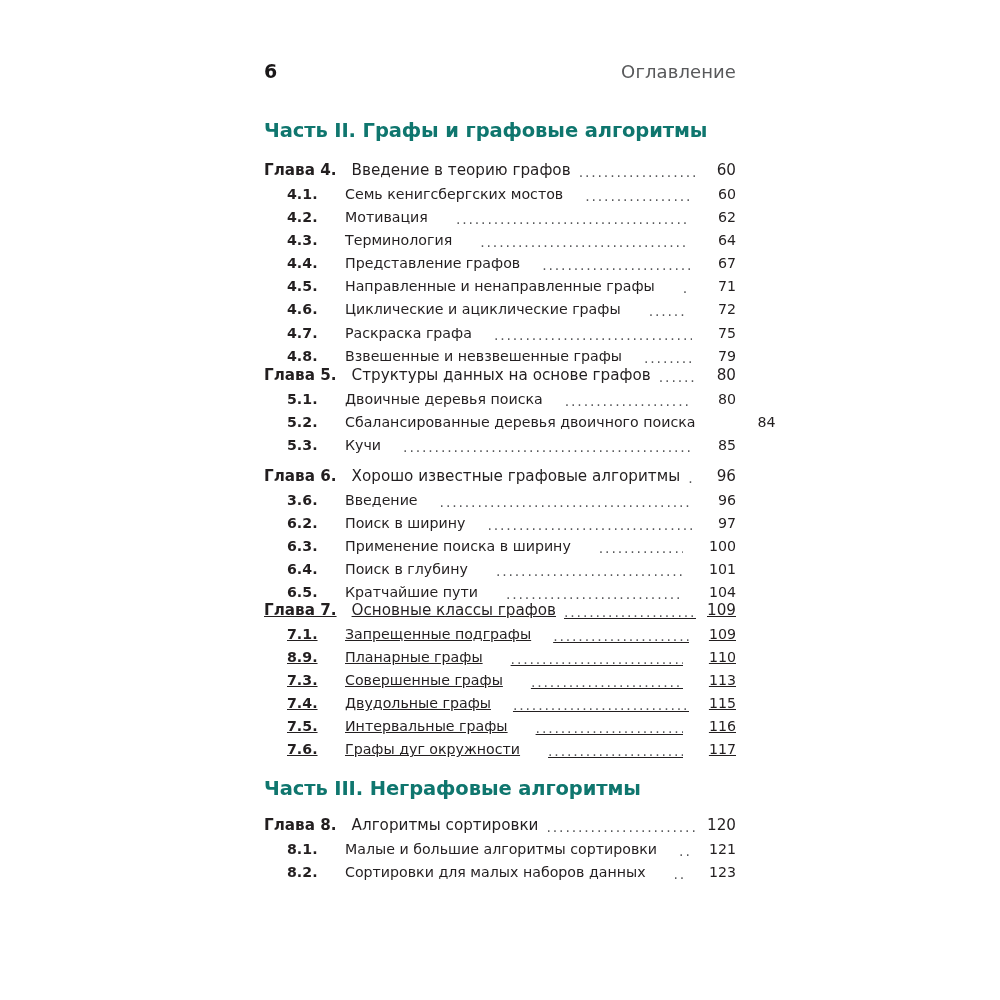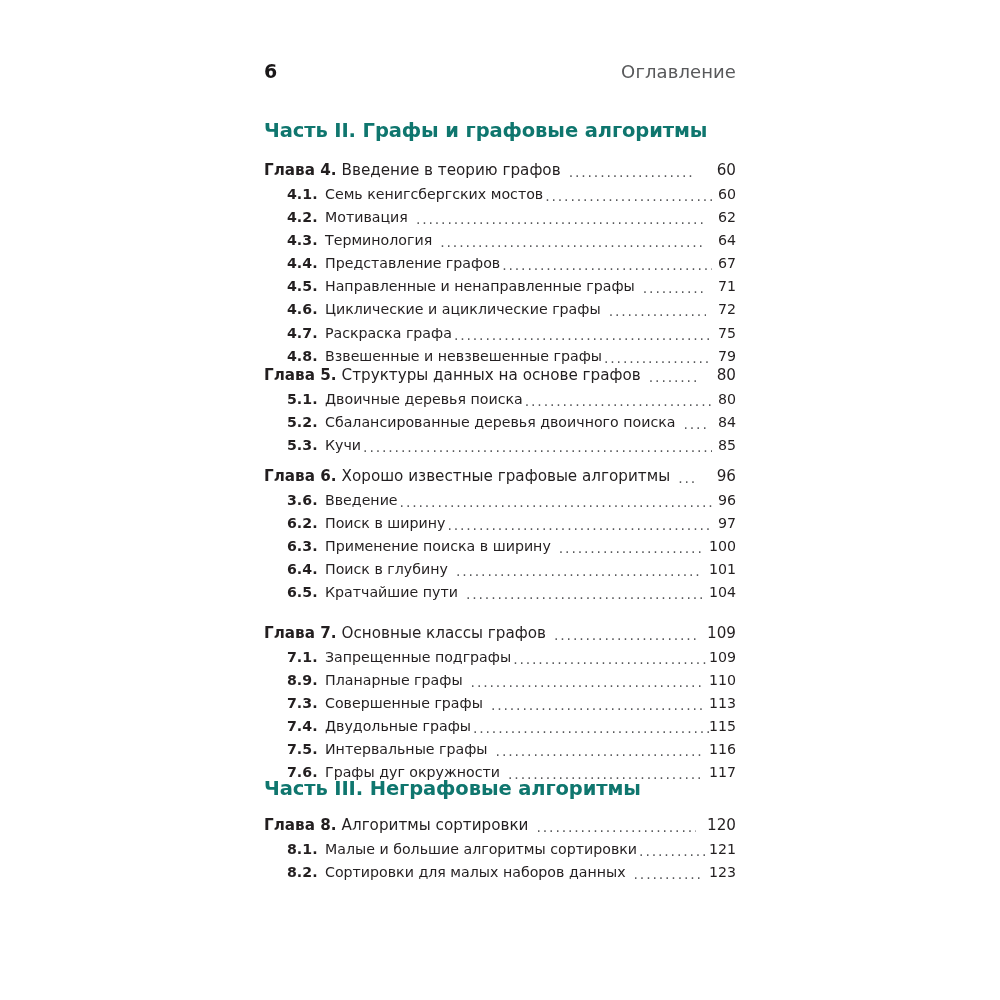--- a/index.html
+++ b/index.html
@@ -72,21 +72,21 @@
     display: flex;
     align-items: baseline;
     font-size: 15.2px;
     line-height: 25px;
     color: #231f20;
     white-space: nowrap;
   }
   .chapter .ch-num {
     font-weight: bold;
     flex: 0 0 auto;
-    padding-right: 5px;
+    padding-right: 15px;
   }
   .chapter .ch-title {
     flex: 0 0 auto;
     padding-right: 6px;
   }
   .chapter .leader {
     flex: 1 1 auto;
     overflow: hidden;
     min-width: 6px;
     align-self: center;
@@ -100,20 +100,21 @@
   }
 
   
   .section {
     display: flex;
     align-items: flex-end;
     font-size: 14.2px;
     line-height: 23.1px;
     color: #231f20;
     white-space: nowrap;
+    gap: 20px;
   }
   .section .sec-num {
     font-weight: bold;
     flex: 0 0 auto;
     width: 38px;
     padding-left: 23px;
     box-sizing: content-box;
   }
   .section .sec-title {
     flex: 0 0 auto;
@@ -309,21 +310,21 @@
         </div>
         <div class="section gap-wide">
           <span class="sec-num">6.5.</span>
           <span class="sec-title">Кратчайшие пути</span>
           <div class="leader">
             <span>..........................................................................................</span>
           </div>
           <span class="pg">104</span>
         </div>
       </div>
-      <div class="toc-block" style="top: 621px;">
+      <div class="toc-block" style="top: 598px; text-decoration: underline;">
         <div class="chapter gap-wide">
           <span class="ch-num">Глава 7.</span>
           <span class="ch-title">Основные классы графов</span>
           <div class="leader">
             <span>..........................................................................................</span>
           </div>
           <span class="pg">109</span>
         </div>
         <div class="section">
           <span class="sec-num">7.1.</span>

